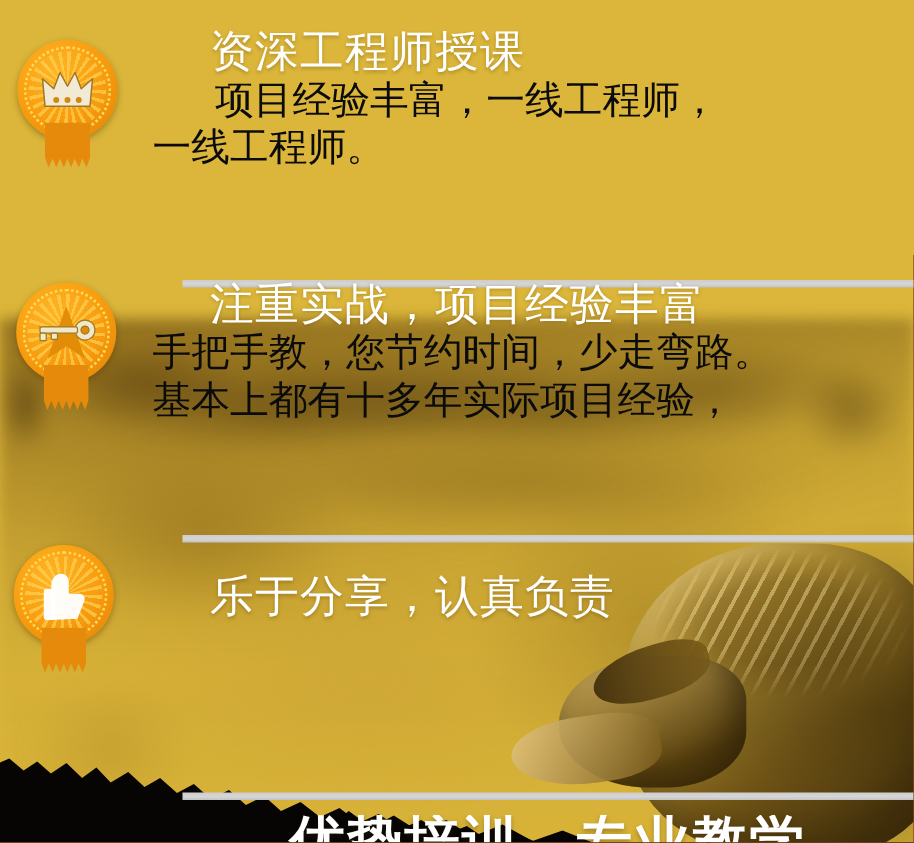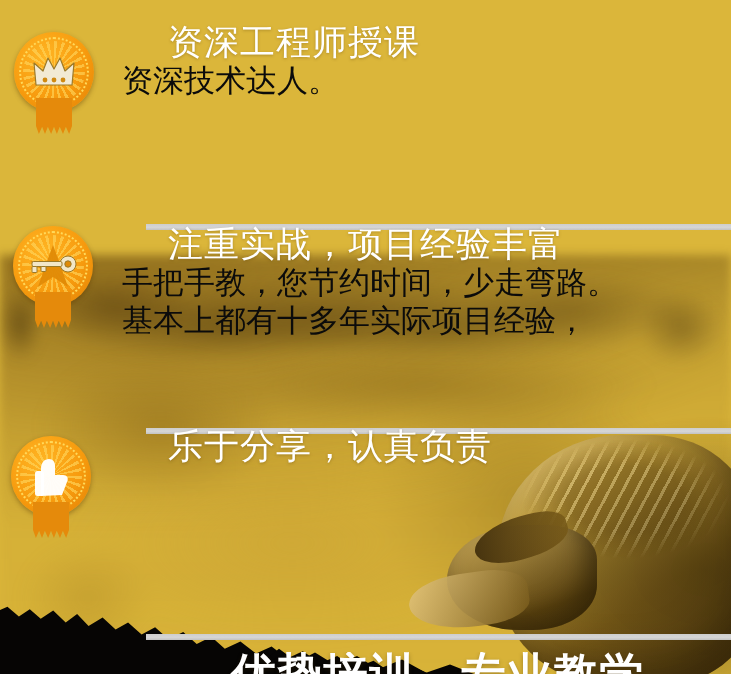--- a/index.html
+++ b/index.html
@@ -288,21 +288,22 @@
           <path d="M4 30 L2 8 L11 16 L16 3 L22 14 L28 3 L33 16 L42 8 L40 30 Z" fill="#f2ead4" stroke="#9a7a2a" stroke-width="1.2" stroke-linejoin="round"></path>
           <circle cx="13" cy="25" r="2.4" fill="#d08a12"></circle>
           <circle cx="22" cy="25" r="2.4" fill="#d08a12"></circle>
           <circle cx="31" cy="25" r="2.4" fill="#d08a12"></circle>
         </svg>
       </div>
     </div>
     <div class="sec-text" style="top:24px;">
       <div class="sec-title">资深工程师授课</div>
       <div class="sec-body">
-        <span class="line">资深技术达人。</span>
+        <span class="indent">项目经验丰富，一线工程师，</span>
+        <span class="line">一线工程师。</span>
       </div>
     </div>
   </div>
 
   <div class="divider" style="top:224px;"></div>
 
   <div class="section" style="top:0;">
     <div class="badge" style="left:9px; top:226px;">
       <div class="medal">
         <div class="rays"></div>
@@ -338,21 +339,21 @@
         <div class="rays"></div>
       </div>
       <div class="ribbon"></div>
       <div class="glyph">
         <svg width="40" height="42" viewBox="0 0 40 42" aria-hidden="true">
           <path d="M10 41 L10 14 C10 8 13 4 18 4 C22 4 24 7 24 11 L24 20 L32 20 C36 20 38 23 36 27 L31 40 Z" fill="#ffffff" opacity="0.97"></path>
           <rect x="4" y="16" width="9" height="25" rx="2.5" fill="#ffffff" opacity="0.97"></rect>
         </svg>
       </div>
     </div>
-    <div class="sec-text" style="top:428px;">
+    <div class="sec-text" style="top:460px;">
       <div class="sec-title">乐于分享，认真负责</div>
     </div>
   </div>
 
   <div class="divider" style="top:634px;"></div>
 
   <div class="bottom-title">优势培训，专业教学</div>
 
 </div>
 

